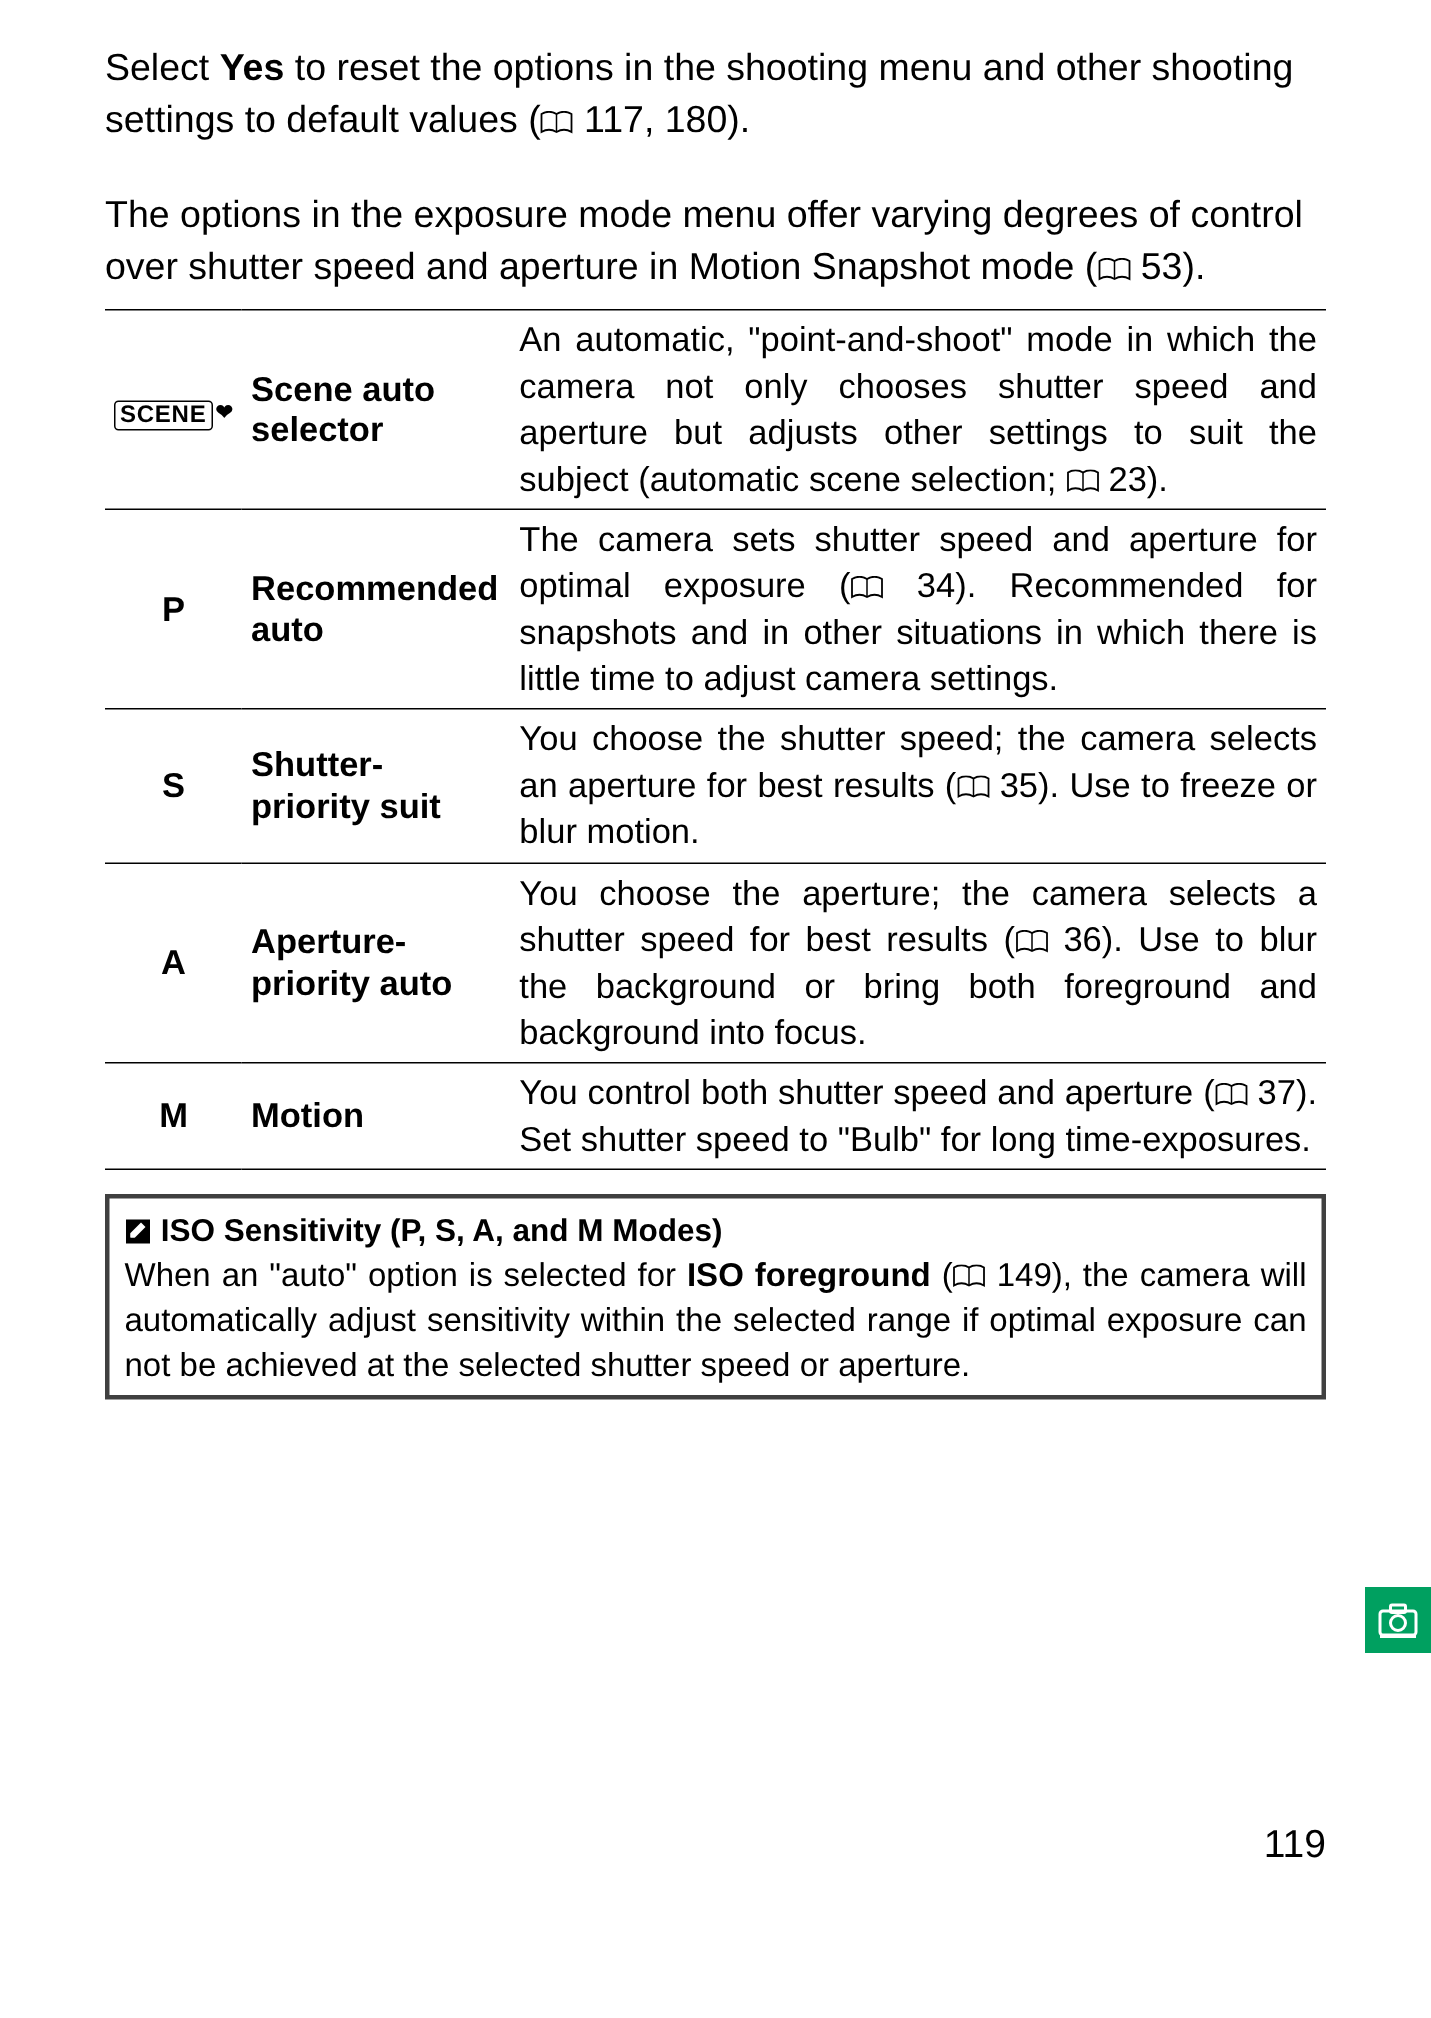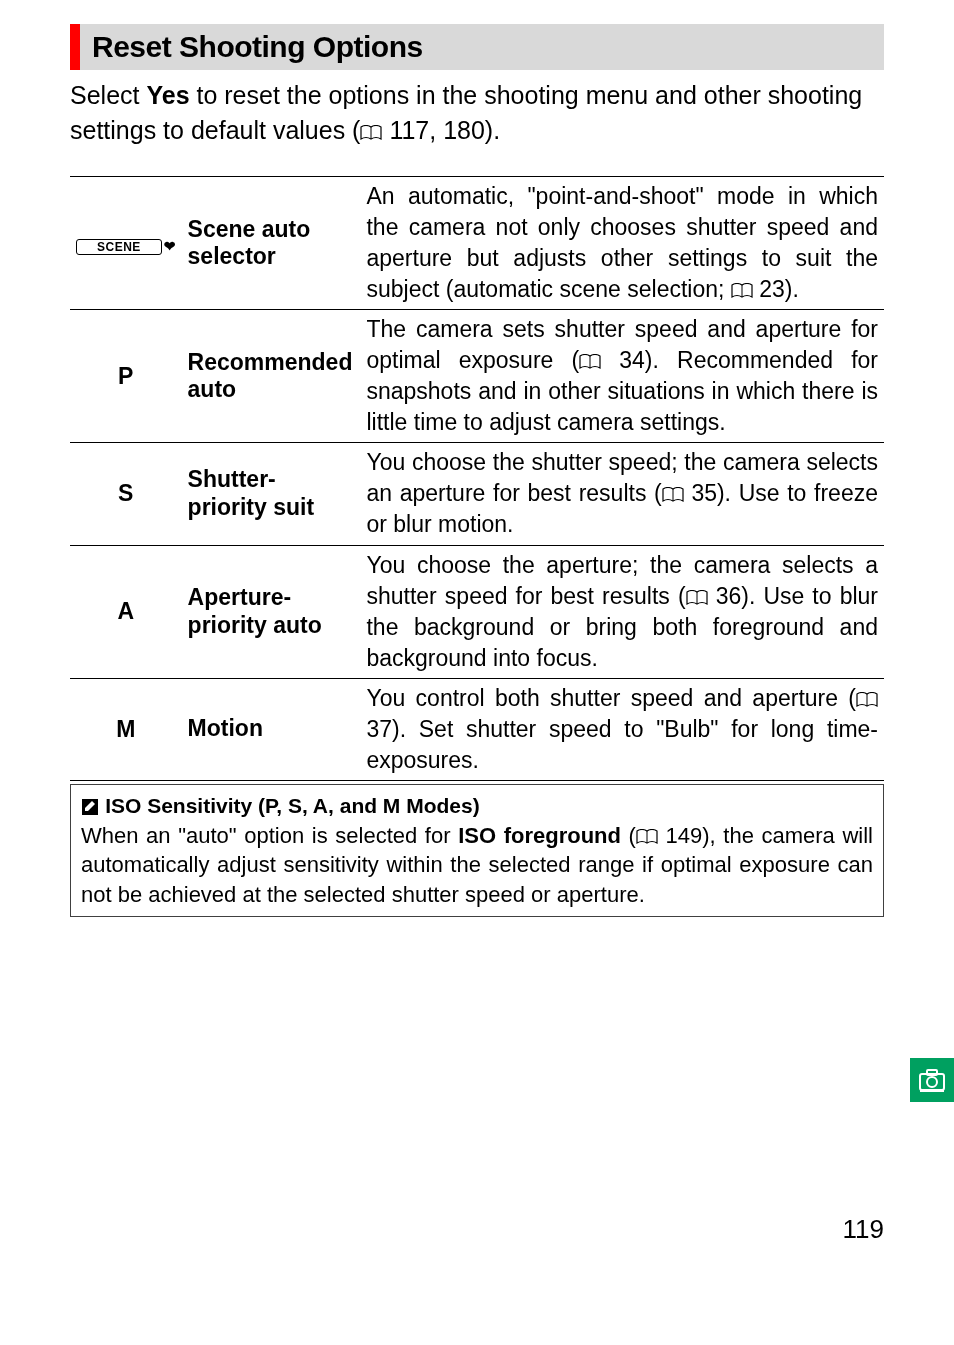--- a/index.html
+++ b/index.html
@@ -72,33 +72,33 @@
   }
   .scene-icon {
     display: inline-flex;
     align-items: flex-start;
     gap: 2px;
     font-weight: 700;
   }
   .scene-icon .scene-text {
     border: 1.5px solid #000;
     border-radius: 3px;
-    font-size: 12px;
-    padding: 1px 20px;
+    font-size: 16px;
+    padding: 1px 3px;
     line-height: 1;
     letter-spacing: 0.5px;
   }
   .scene-icon .scene-heart {
     font-size: 14px;
     line-height: 1;
   }
   .note-box {
-    border: 1px solid #404040;
+    border: 3px solid #404040;
     padding: 6px 10px;
-    margin-top: 3px;
+    margin-top: 16px;
     font-size: 22px;
     line-height: 1.35;
     text-align: justify;
   }
   .note-title {
     font-weight: 700;
     font-size: 21px;
   }
   .pencil-icon svg {
     width: 18px;
@@ -128,28 +128,33 @@
   }
   .bold {
     font-weight: 700;
   }
 </style>
 </head>
 <body>
 
 <div class="page">
 
-  <div class="section-heading">Reset Shooting Options</div>
   <p class="body-text">
     <span>Select </span><span class="bold">Yes</span><span> to reset the options in the shooting menu and other shooting settings to default values (</span><span class="book-icon"><svg viewBox="0 0 22 16">
           <path d="M1 2 Q6 -1 11 2 Q16 -1 21 2 L21 14 Q16 11 11 14 Q6 11 1 14 Z" fill="none" stroke="#000" stroke-width="1.2"></path>
           <line x1="11" y1="2" x2="11" y2="14" stroke="#000" stroke-width="1"></line>
         </svg></span><span> 117, 180).</span>
   </p>
 
+  <p class="body-text tight">
+    <span>The options in the exposure mode menu offer varying degrees of control over shutter speed and aperture in Motion Snapshot mode (</span><span class="book-icon"><svg viewBox="0 0 22 16">
+          <path d="M1 2 Q6 -1 11 2 Q16 -1 21 2 L21 14 Q16 11 11 14 Q6 11 1 14 Z" fill="none" stroke="#000" stroke-width="1.2"></path>
+          <line x1="11" y1="2" x2="11" y2="14" stroke="#000" stroke-width="1"></line>
+        </svg></span><span> 53).</span>
+  </p>
 
   <table class="row-table">
     <tbody id="table-body">
         <tr>
           <td class="code-cell"><span class="scene-icon">
               <span class="scene-text">SCENE</span>
               <span class="scene-heart">❤</span>
             </span></td>
           <td class="label-cell">Scene auto selector</td>
           <td class="desc-cell"><span>An automatic, "point-and-shoot" mode in which the camera not only chooses shutter speed and aperture but adjusts other settings to suit the subject (automatic scene selection; </span><span class="book-icon"><svg viewBox="0 0 22 16">

